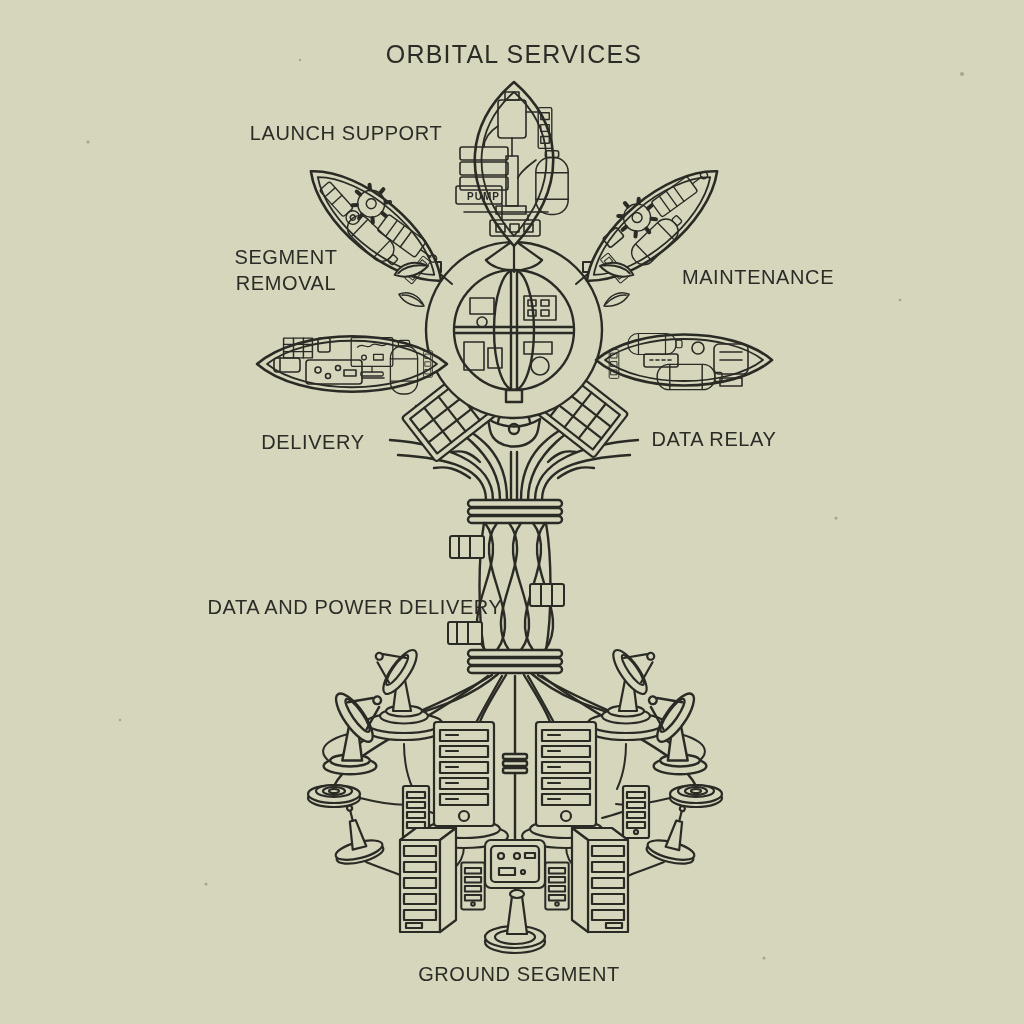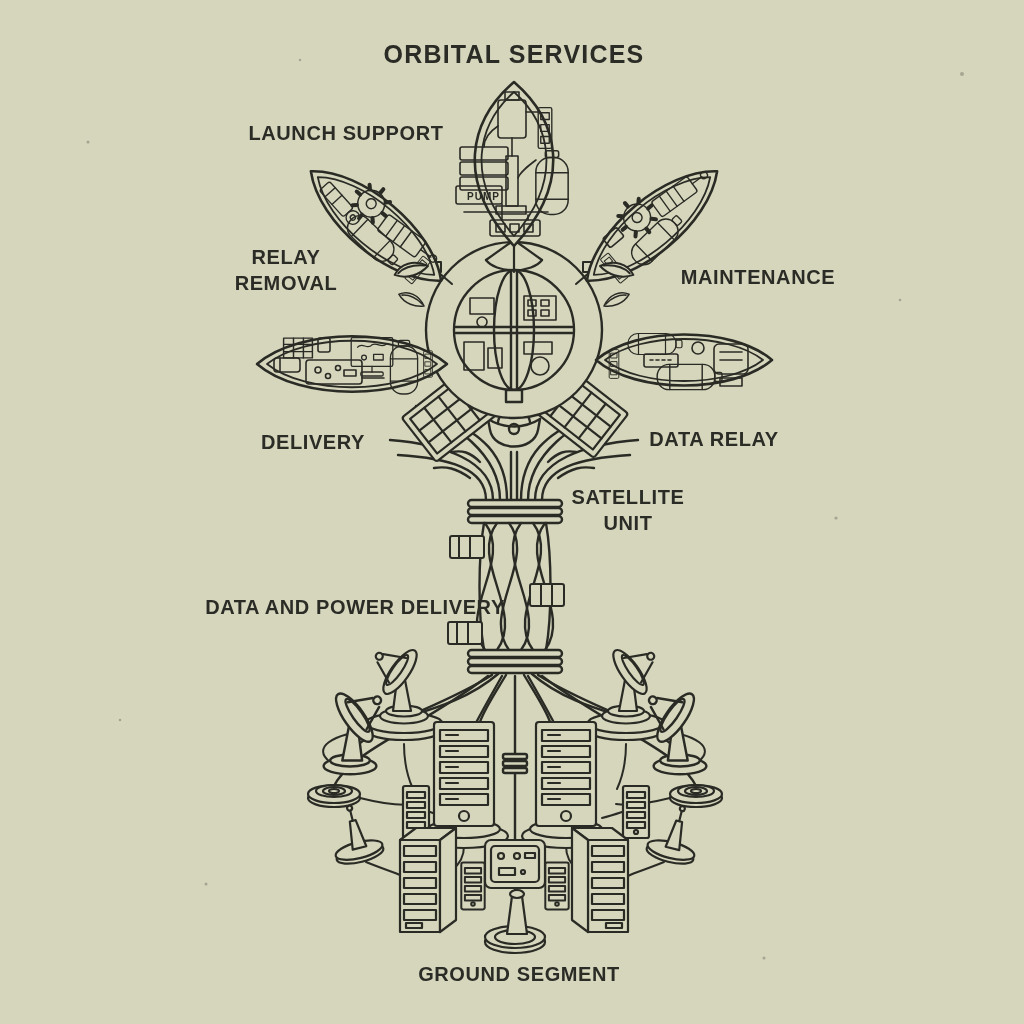--- a/index.html
+++ b/index.html
@@ -1,20 +1,20 @@
 <!DOCTYPE html>
 <html><head>
 <meta charset="utf-8">
 <style>
   html,body{margin:0;padding:0;background:#d5d6bc;}
   .canvas{position:relative;width:1024px;height:1024px;background:#d5d6bc;overflow:hidden;
           font-family:"Liberation Sans",sans-serif;}
   svg.art{position:absolute;left:0;top:0;}
   svg.art text{font-family:"Liberation Sans",sans-serif;fill:#2b2b26;font-weight:700;}
-  .label{position:absolute;transform:translateX(-50%);font-weight:700;font-size:20px;line-height:1.3;
+  .label{position:absolute;transform:translateX(-50%);font-weight:400;font-size:20px;line-height:1.3;
          color:#2c2c27;letter-spacing:.6px;text-align:center;white-space:nowrap;}
   .title{font-size:25px;letter-spacing:1.2px;}
 </style>
 </head>
 <body>
 
 <div class="canvas">
 
 <svg class="art" width="1024" height="1024" viewBox="0 0 1024 1024">
   <defs>
@@ -505,32 +505,28 @@
     <text x="467" y="200" font-size="10" letter-spacing="1" stroke="none">PUMP</text>
   </g>
 </svg>
 
   <div class="label title" style="left:514px;top:38px">ORBITAL SERVICES</div>
 
   <div class="label" style="left:346px;top:120px">LAUNCH SUPPORT</div>
 
 
   <div class="label" style="left:286px;top:244px">
-    <div>RELAY</div>
+    <div>SEGMENT</div>
     <div>REMOVAL</div>
   </div>
 
   <div class="label" style="left:758px;top:264px">MAINTENANCE</div>
 
   <div class="label" style="left:313px;top:429px">DELIVERY</div>
 
   <div class="label" style="left:714px;top:426px">DATA RELAY</div>
 
-  <div class="label" style="left:628px;top:484px">
-    <div>SATELLITE</div>
-    <div>UNIT</div>
-  </div>
 
   <div class="label" style="left:519px;top:961px">GROUND SEGMENT</div>
 
   <div class="label" style="left:355px;top:594px">DATA AND POWER DELIVERY</div>
 
 </div>
 
 </body></html>

